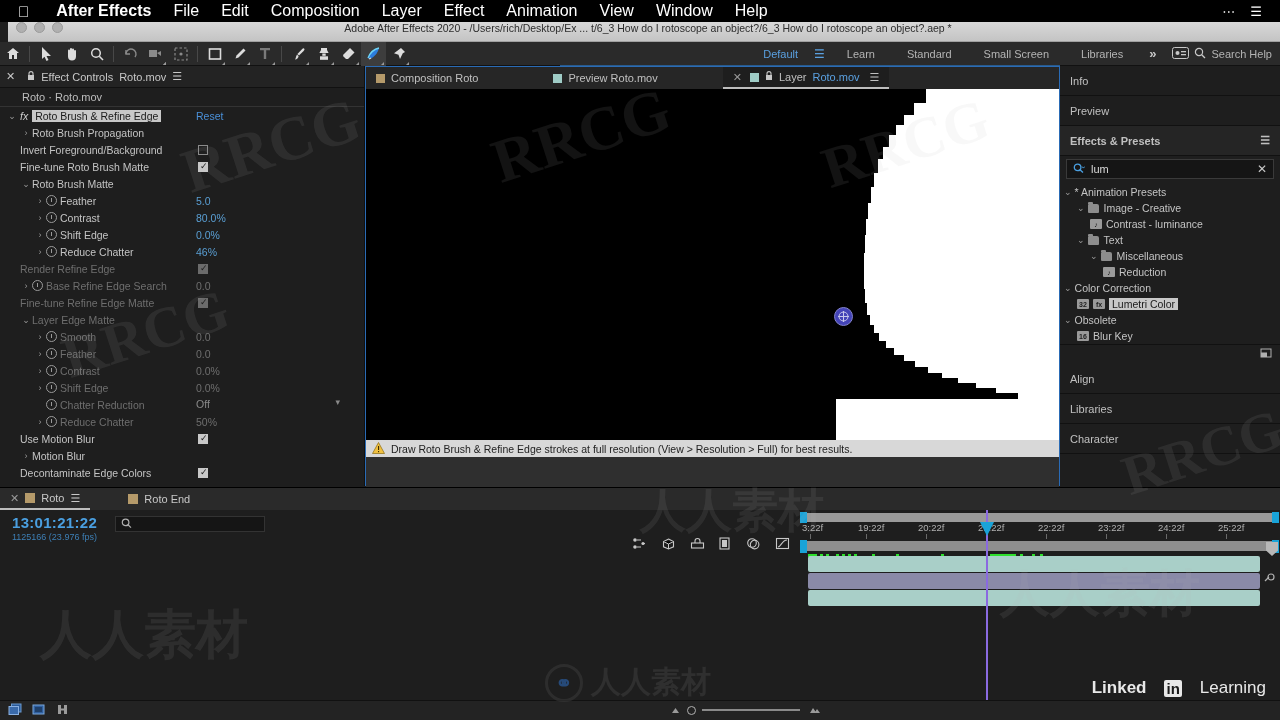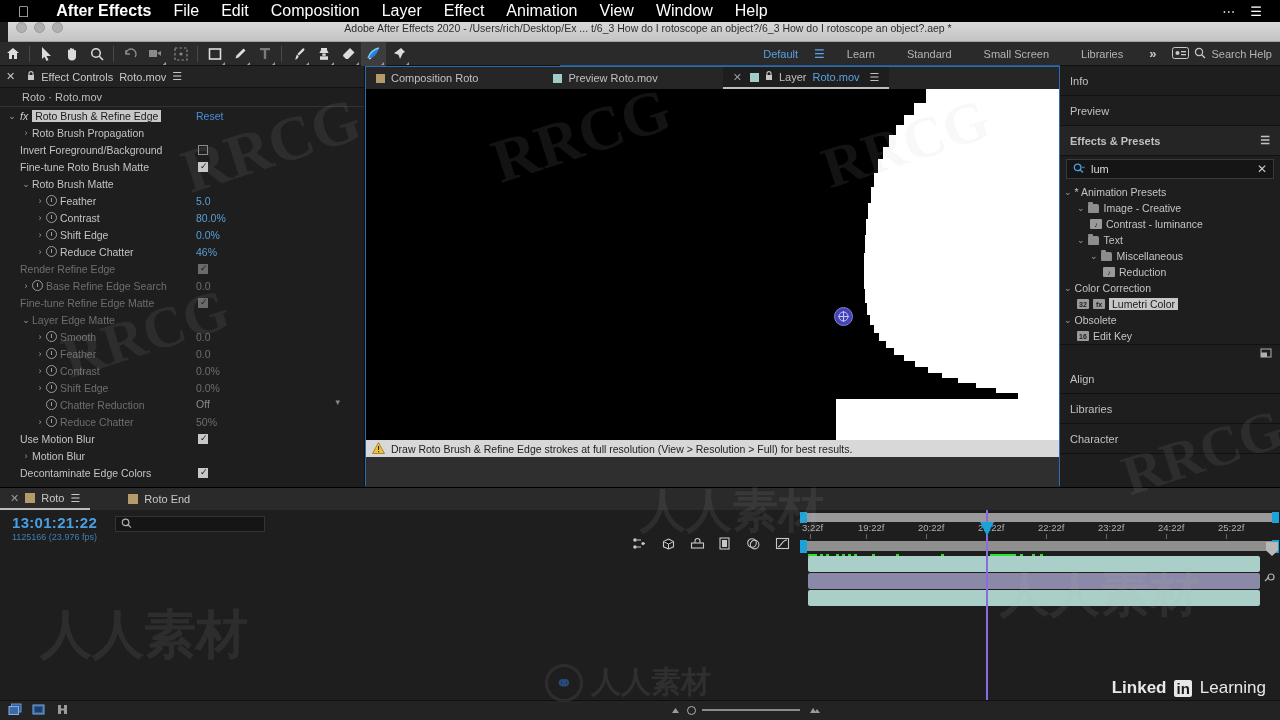--- a/index.html
+++ b/index.html
@@ -148,21 +148,21 @@
 
   #statusbar { position:absolute; left:0; top:700px; width:1280px; height:20px;
     background:#232323; border-top:1px solid #111; display:flex; align-items:center;
     gap:10px; padding:0 8px;}
   #zoomslider { position:absolute; left:670px; top:704px; width:150px; height:12px;
     display:flex; align-items:center; gap:6px;}
 
   .wm { position:absolute; color:rgba(190,190,190,.10); font-weight:bold;
     font-family:"Liberation Serif", serif; pointer-events:none; user-select:none; }
   #li { position:absolute; right:14px; top:678px; display:flex; align-items:center;
-    gap:8px; font-size:17px; color:#e8e8e8; font-weight:bold;}
+    gap:18px; font-size:17px; color:#e8e8e8; font-weight:bold;}
   #li .box { background:#e8e8e8; color:#1a1a1a; padding:0 2px; border-radius:2px; font-size:15px;}
   #li .lrn { font-weight:normal; }
   #cnwm { position:absolute; left:545px; top:662px; display:flex; align-items:center; gap:8px;
     opacity:.55;}
   #cnwm .ring { width:38px;height:38px;border-radius:50%;border:3px solid #3a3a3a;
     display:flex;align-items:center;justify-content:center;color:#2e6fc4;font-size:20px;font-weight:bold;}
   #cnwm .cn { font-size:30px; color:#3d3d3d; font-weight:bold; font-family:"DejaVu Sans", sans-serif;}
 </style>
 </head>
 <body>
@@ -656,21 +656,21 @@
         <span class="fxic">32</span>
         <span class="fxic">fx</span>
         <span class="t">Lumetri Color</span>
       </div>
       <div class="tnode" style="padding-left: 4px;">
         <span class="cv">⌄</span>
         <span class="t">Obsolete</span>
       </div>
       <div class="tnode" style="padding-left: 17px;">
         <span class="fxic">16</span>
-        <span class="t">Edit Key</span>
+        <span class="t">Blur Key</span>
       </div>
     </div>
   <div id="epfoot">
     <span style="position:absolute;right:8px;top:2px"><svg width="12" height="11" viewBox="0 0 12 11">
           <rect x="1" y="2" width="10" height="8" fill="none" stroke="#b0b0b0"></rect>
           <rect x="1" y="5.5" width="6" height="4.5" fill="#b0b0b0"></rect>
         </svg></span>
   </div>
   <div class="rsec" style="margin-top:4px">
       <span>Align</span>

